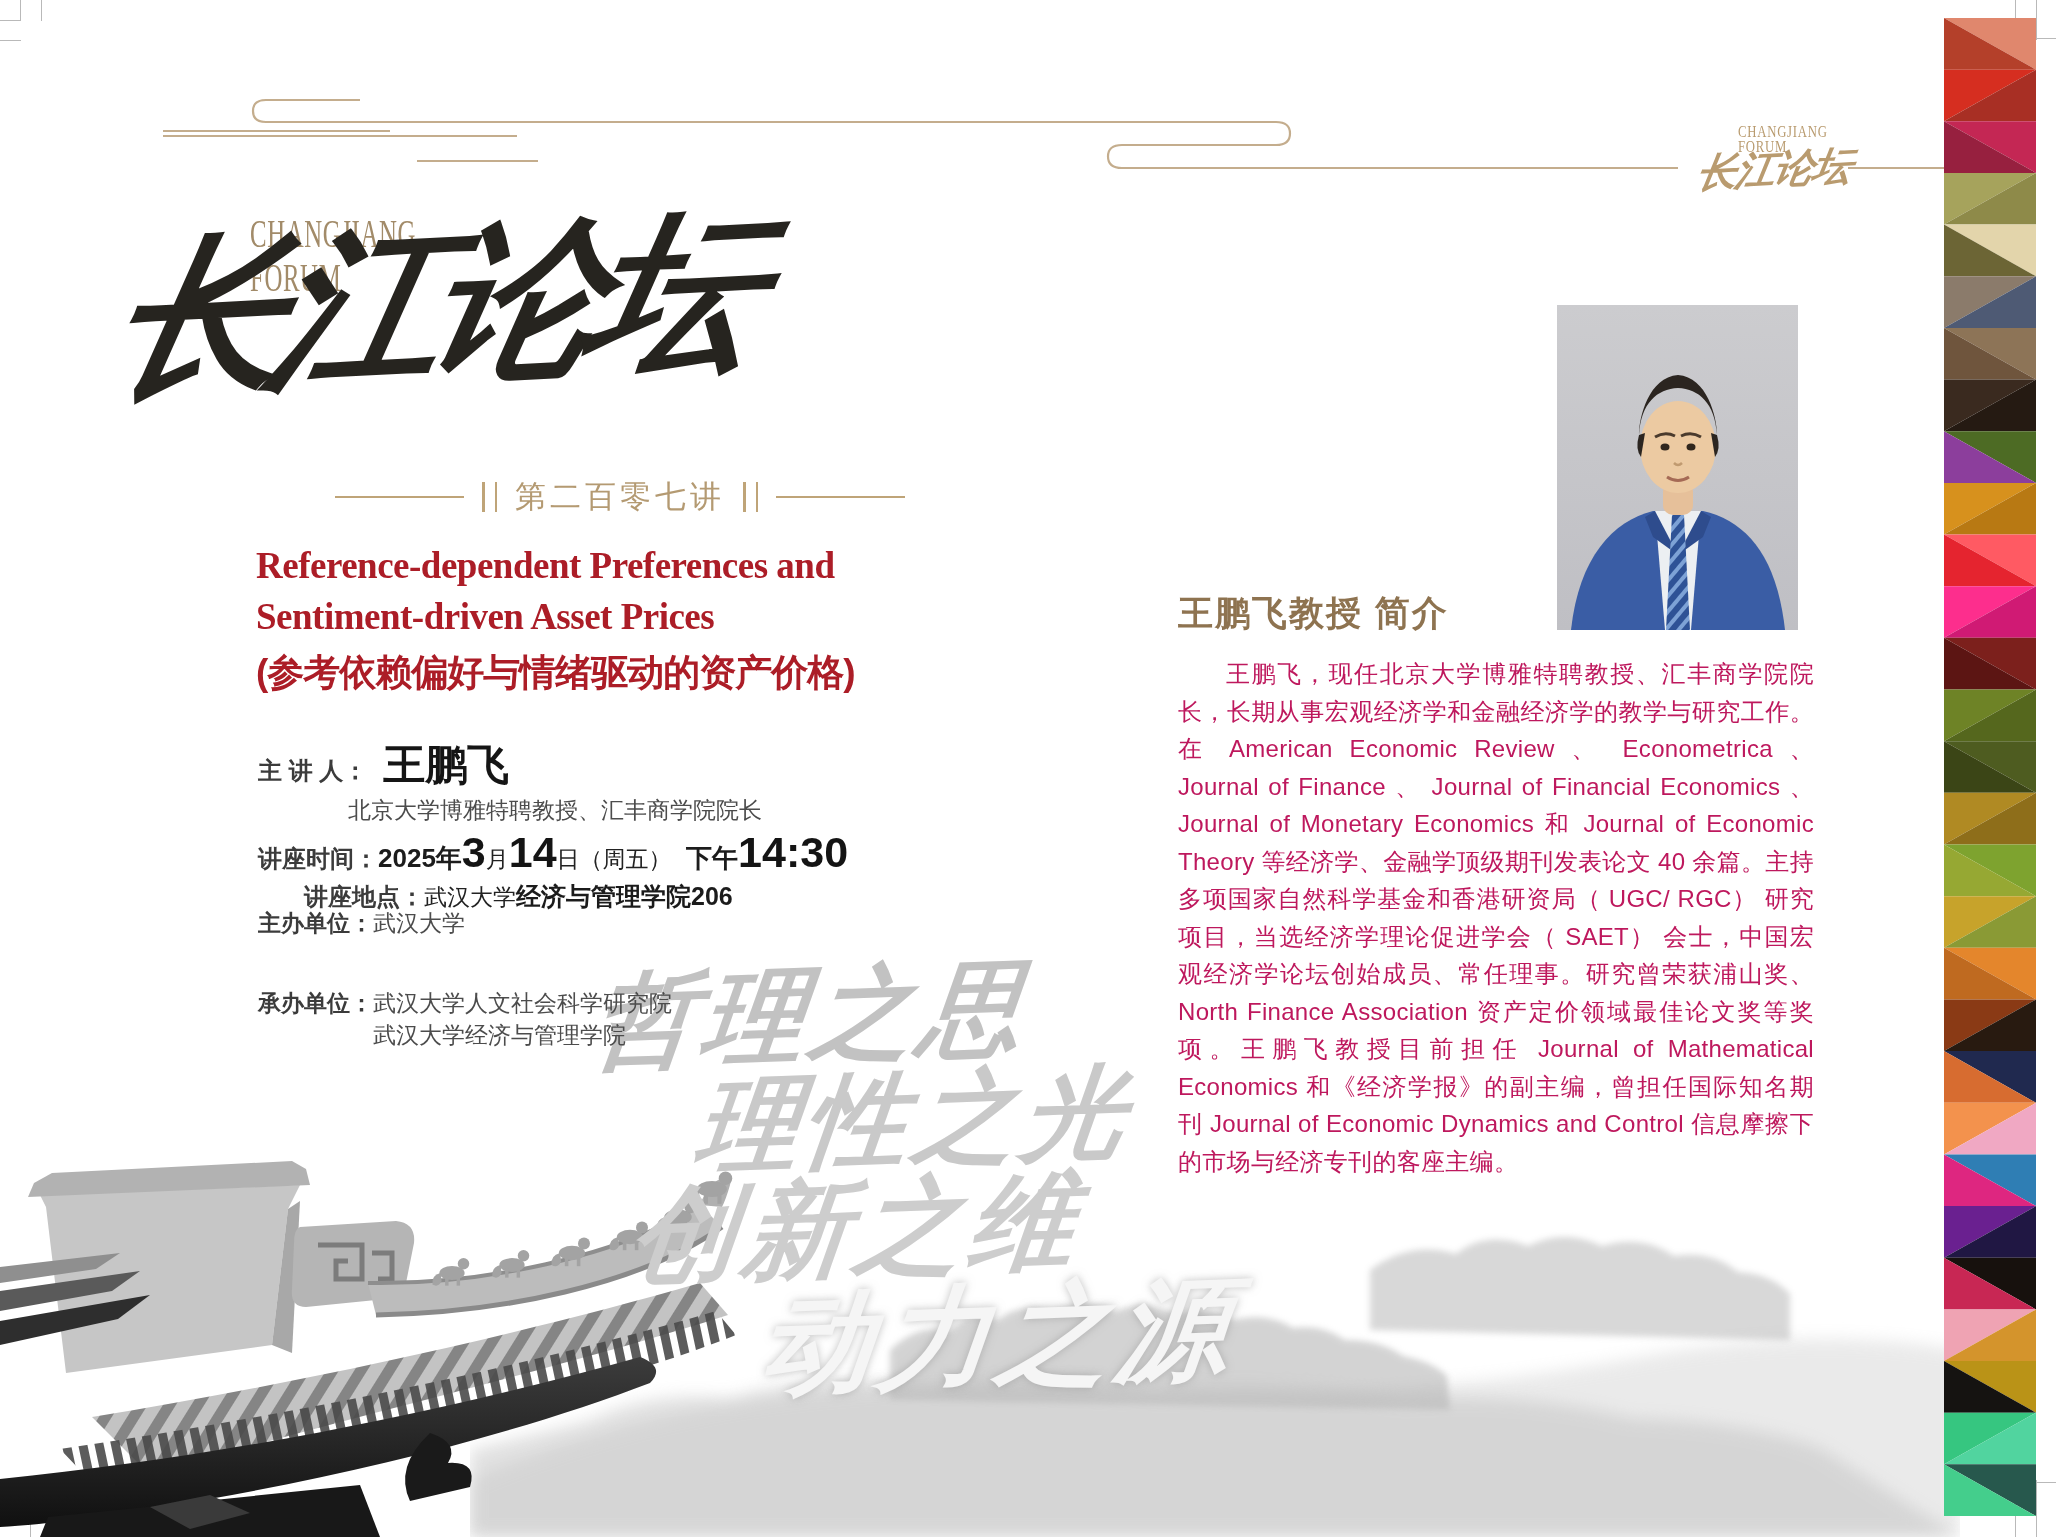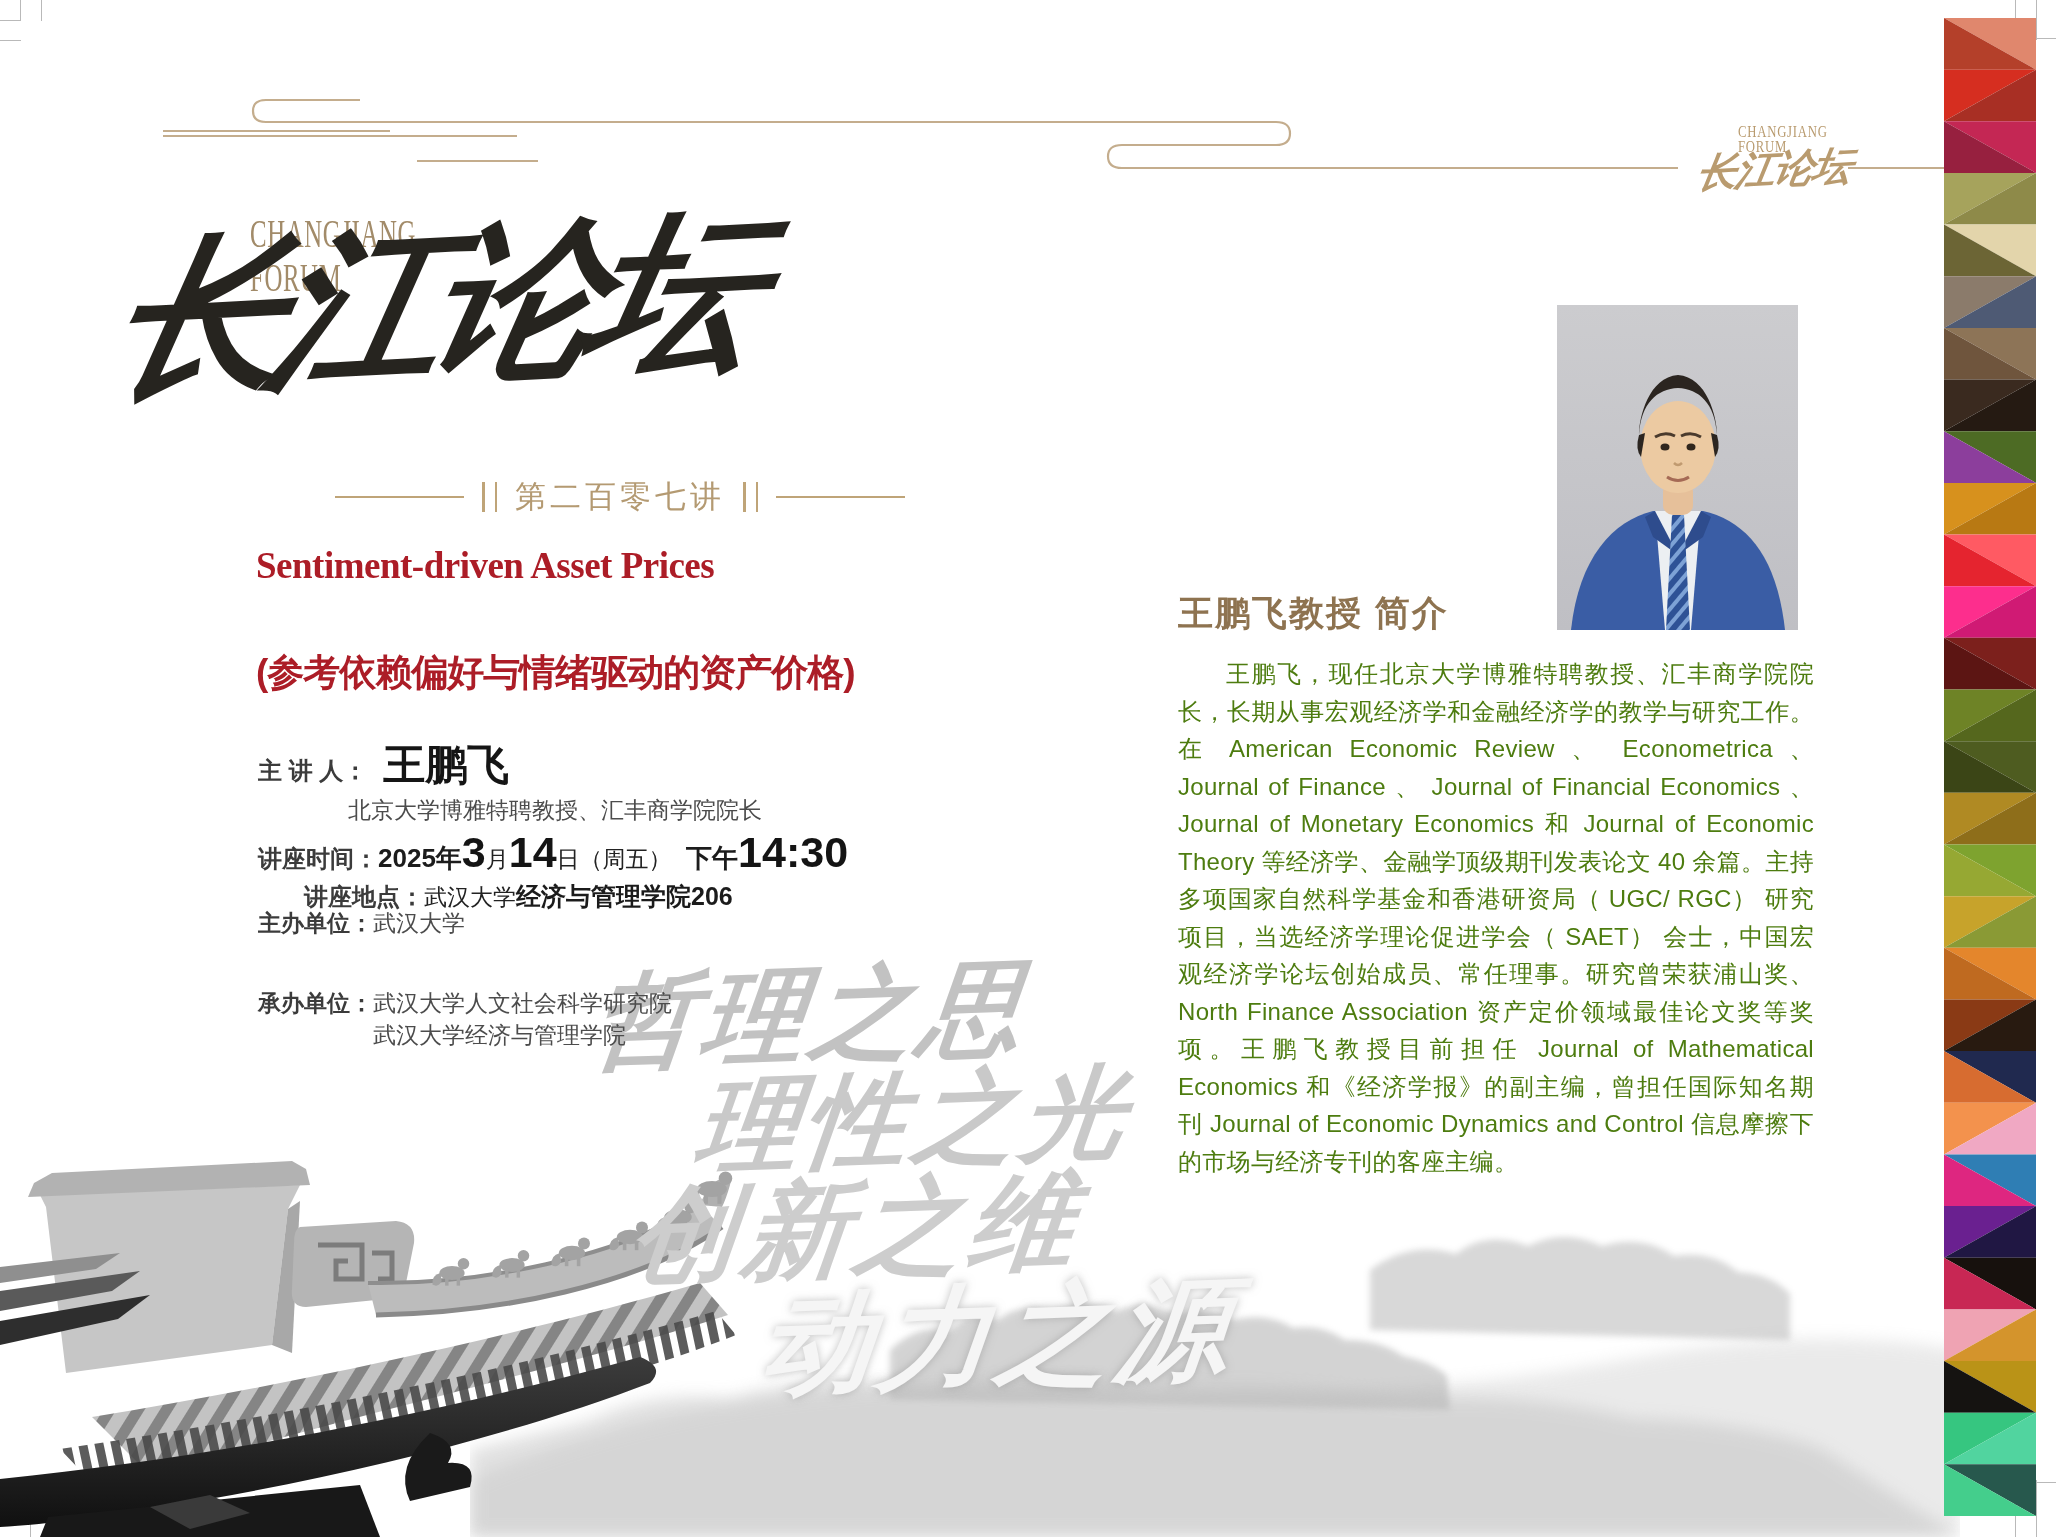--- a/index.html
+++ b/index.html
@@ -48,21 +48,21 @@
   .t-sm{font-size:23px;color:#222;}
   .t-bd{font-size:26px;font-weight:bold;color:#1c1c1c;}
   .t-big{font-size:43px;font-weight:bold;color:#141414;}
   .venue-bold{font-size:25px;font-weight:bold;color:#1b1b1b;}
   .org-val{font-size:23px;color:#4c4c4c;}
 
   
   .portrait{position:absolute;left:1557px;top:305px;width:241px;height:325px;overflow:hidden;}
   .bio-head{position:absolute;left:1178px;top:590px;color:#8e7350;font-weight:bold;font-size:35px;letter-spacing:2px;}
   .bio-text{position:absolute;left:1178px;top:655px;width:636px;font-size:24px;line-height:37.5px;
-     color:#4d7c0f;text-align:justify;text-indent:2em;letter-spacing:.3px;}
+     color:#be185d;text-align:justify;text-indent:2em;letter-spacing:.3px;}
 
   
   .wm{position:absolute;font-family:"Liberation Serif",serif;font-weight:bold;font-style:italic;
      white-space:nowrap;transform:skewX(-8deg) rotate(-2deg);letter-spacing:6px;}
   .wm1{left:595px;top:948px;font-size:102px;color:#c2c2c2;}
   .wm2{left:698px;top:1052px;font-size:102px;color:#c9c9c9;}
   .wm3{left:632px;top:1158px;font-size:106px;color:#cdcdcd;}
   .wm4{left:762px;top:1262px;font-size:112px;color:#f5f5f5;text-shadow:0 0 8px rgba(140,140,140,.55);}
 
   
@@ -198,20 +198,21 @@
 
   <div class="lecnum">
     <div class="rule"></div>
     <div class="bars"></div>
     <div class="txt">第二百零七讲</div>
     <div class="bars"></div>
     <div class="rule"></div>
   </div>
 
   <div class="title-en">
+    <div>Reference-dependent Preferences and</div>
     <div>Sentiment-driven Asset Prices</div>
   </div>
   <div class="title-zh">(参考依赖偏好与情绪驱动的资产价格)</div>
 
   <div class="row" style="top:737px;">
     <span class="lab">主 讲 人：</span><span class="speaker-name">王鹏飞</span>
   </div>
   <div class="row affil" style="left:348px;top:795px;text-align:right;">北京大学博雅特聘教授、汇丰商学院院长</div>
 
   <div class="row" style="top:828px;">

